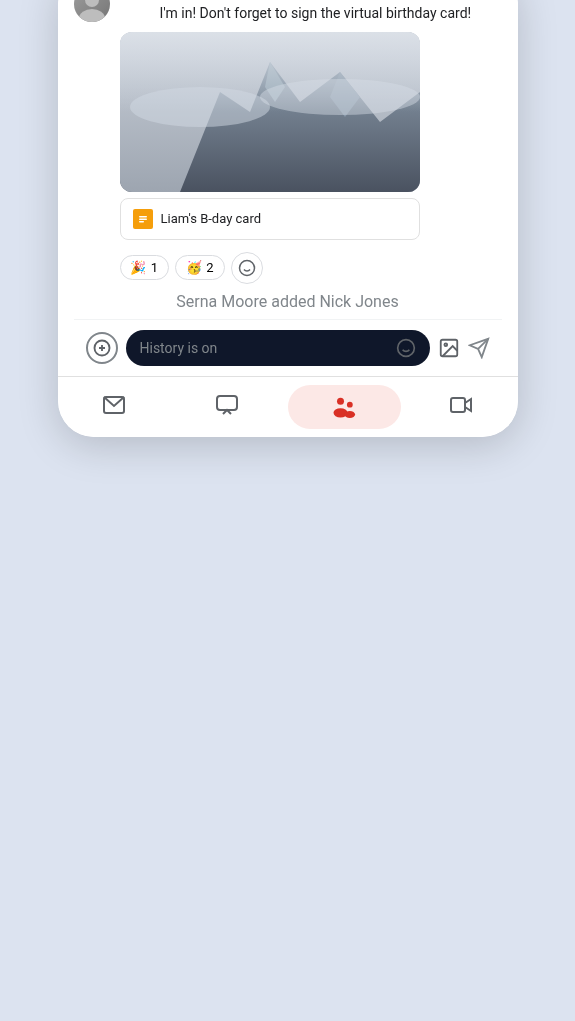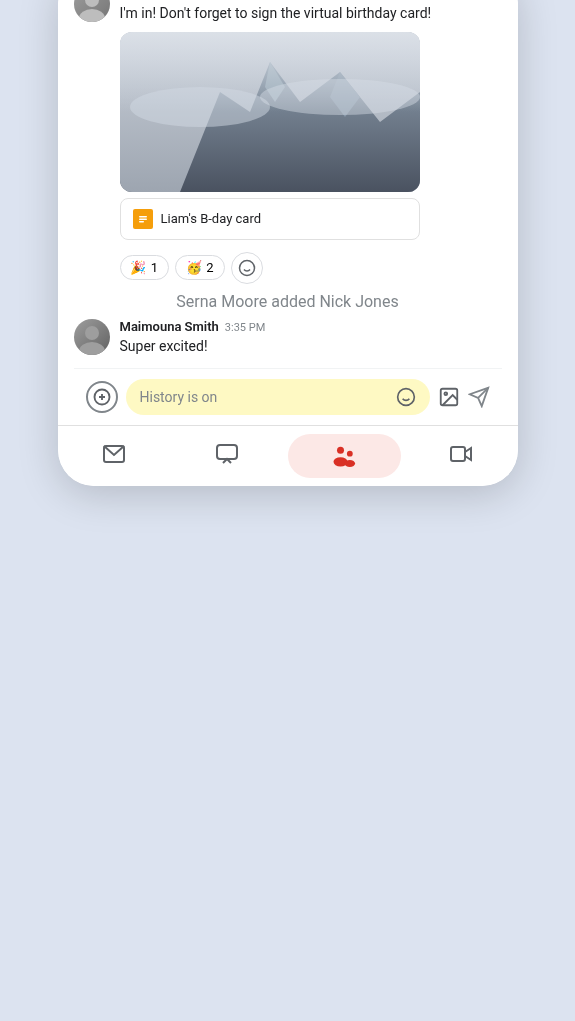--- a/index.html
+++ b/index.html
@@ -80,20 +80,21 @@
 
     .message-time {
       font-size: 11px;
       color: #80868b;
     }
 
     .message-text {
       font-size: 14px;
       color: #202124;
       line-height: 1.4;
+      margin-left: 40px;
     }
 
     .image-container {
       margin-top: 8px;
       border-radius: 12px;
       overflow: hidden;
       width: 100%;
       max-width: 300px;
     }
 
@@ -197,21 +198,21 @@
       align-items: center;
       justify-content: center;
       cursor: pointer;
       color: #5f6368;
       font-size: 18px;
       flex-shrink: 0;
     }
 
     .input-field {
       flex: 1;
-      background: #fef9c3;
+      background: #0f172a;
       border-radius: 24px;
       padding: 8px 14px;
       display: flex;
       align-items: center;
       justify-content: space-between;
     }
 
     .input-placeholder {
       font-size: 14px;
       color: #80868b;
@@ -367,35 +368,20 @@
             <circle cx="12" cy="12" r="10"></circle>
             <path d="M8 14s1.5 2 4 2 4-2 4-2"></path>
             <line x1="9" y1="9" x2="9.01" y2="9"></line>
             <line x1="15" y1="9" x2="15.01" y2="9"></line>
           </svg>
         </div>
       </div>
 
       <div class="system-message">Serna Moore added Nick Jones</div>
 
-      <div class="message-row">
-        <div class="avatar avatar-maimouna">
-          <svg width="36" height="36" viewBox="0 0 36 36">
-            <circle cx="18" cy="14" r="7" fill="#9e9e9e"></circle>
-            <ellipse cx="18" cy="32" rx="13" ry="9" fill="#9e9e9e"></ellipse>
-          </svg>
-        </div>
-        <div class="message-content">
-          <div class="message-header">
-            <span class="sender-name">Maimouna Smith</span>
-            <span class="message-time">3:35 PM</span>
-          </div>
-          <div class="message-text">Super excited!</div>
-        </div>
-      </div>
 
       <div class="input-bar">
         <div class="add-btn">
           <svg width="18" height="18" viewBox="0 0 24 24" fill="none" stroke="#5f6368" stroke-width="2.5">
             <circle cx="12" cy="12" r="10"></circle>
             <line x1="12" y1="8" x2="12" y2="16"></line>
             <line x1="8" y1="12" x2="16" y2="12"></line>
           </svg>
         </div>
         <div class="input-field">

